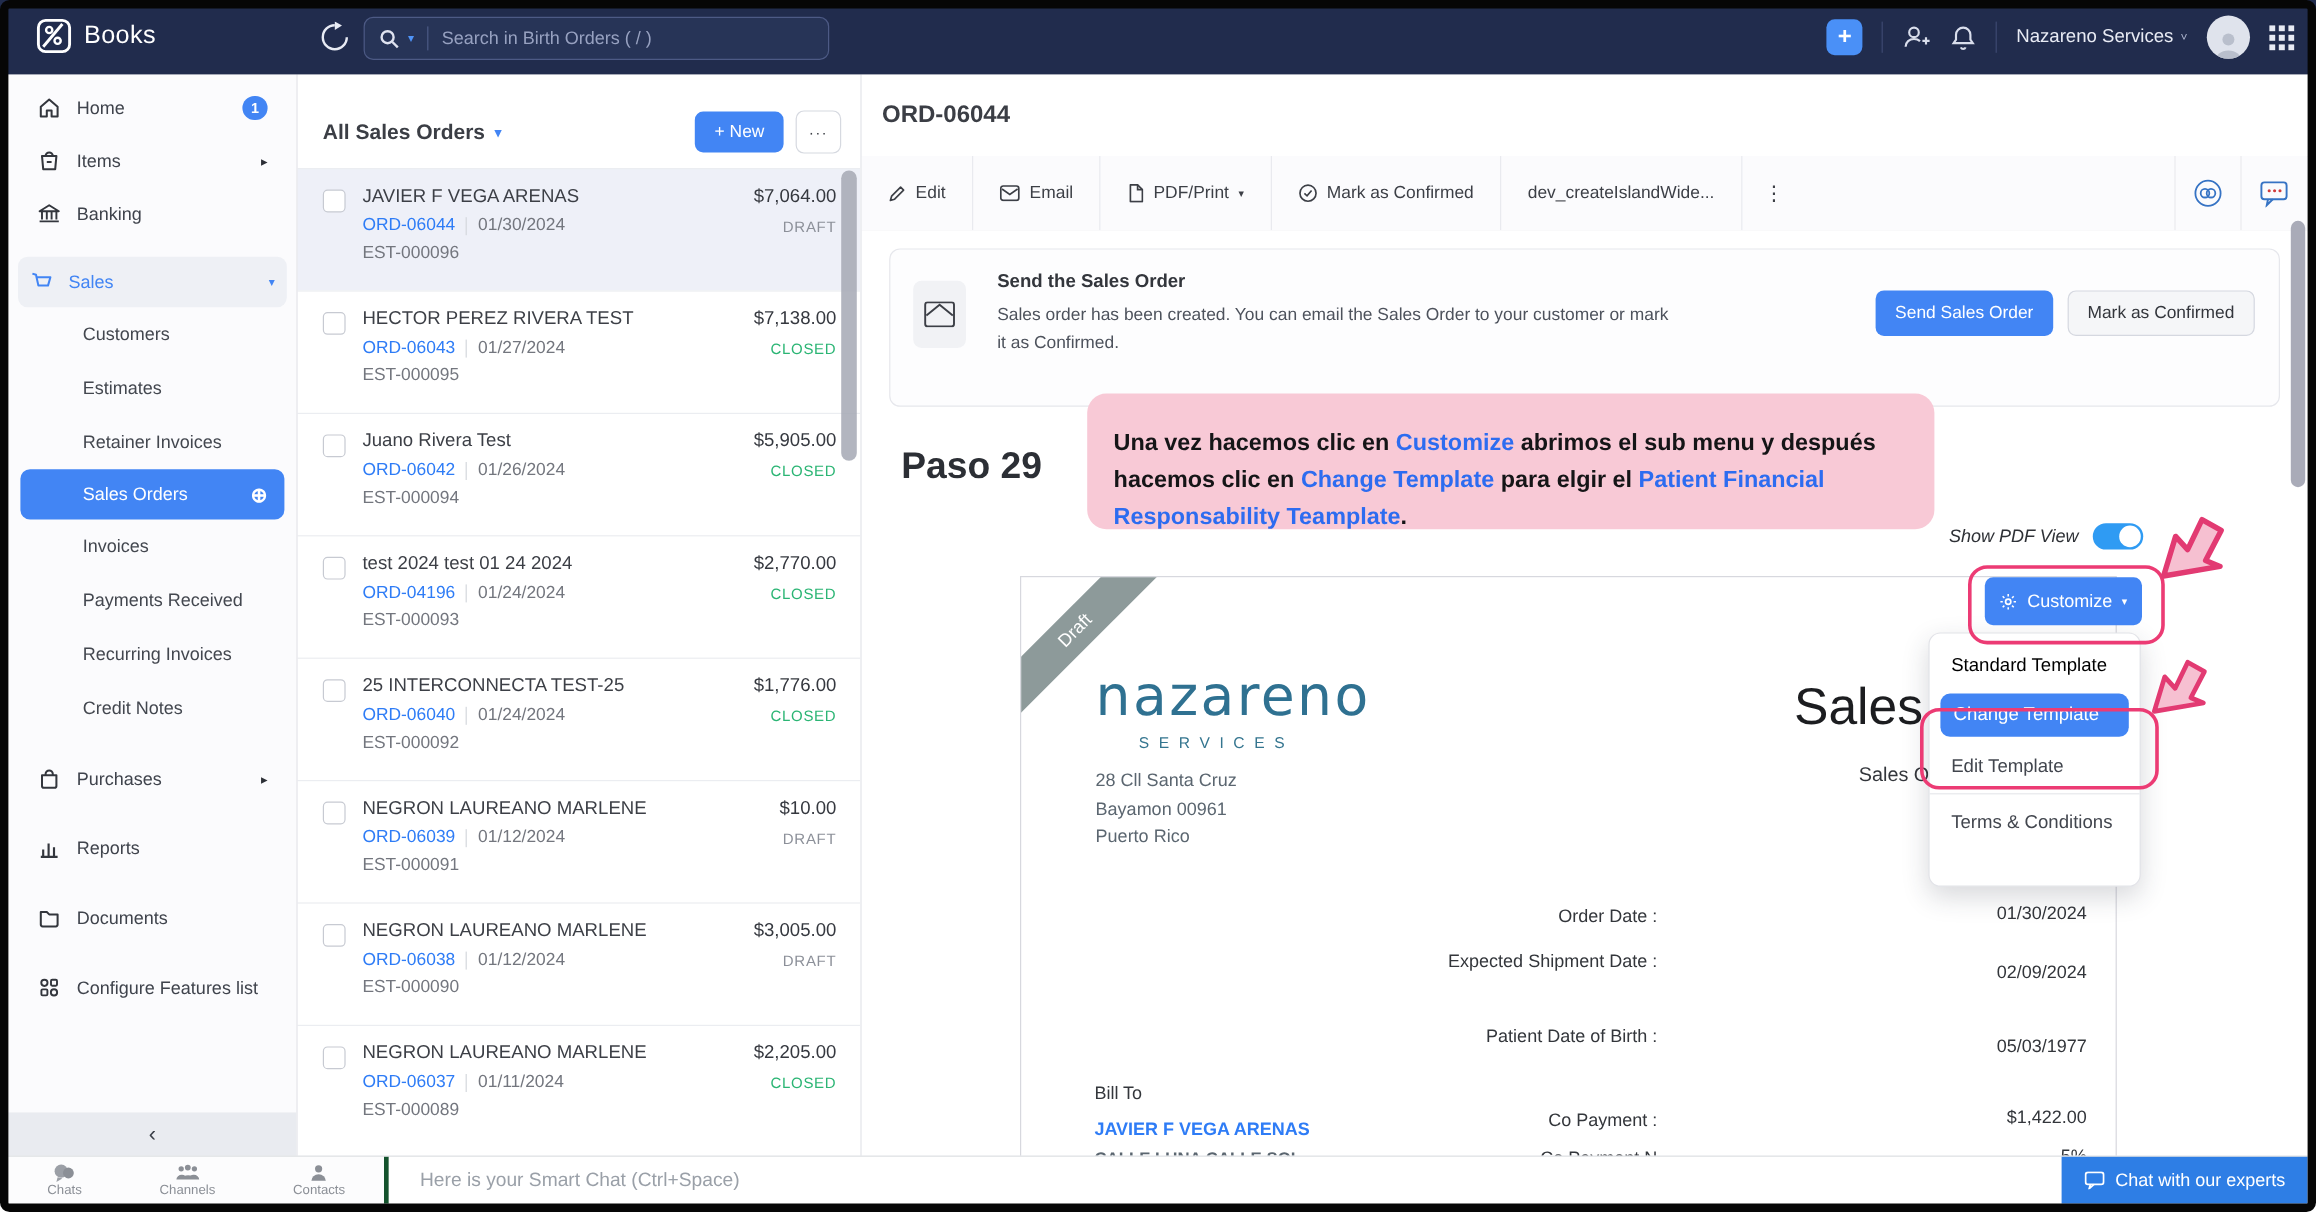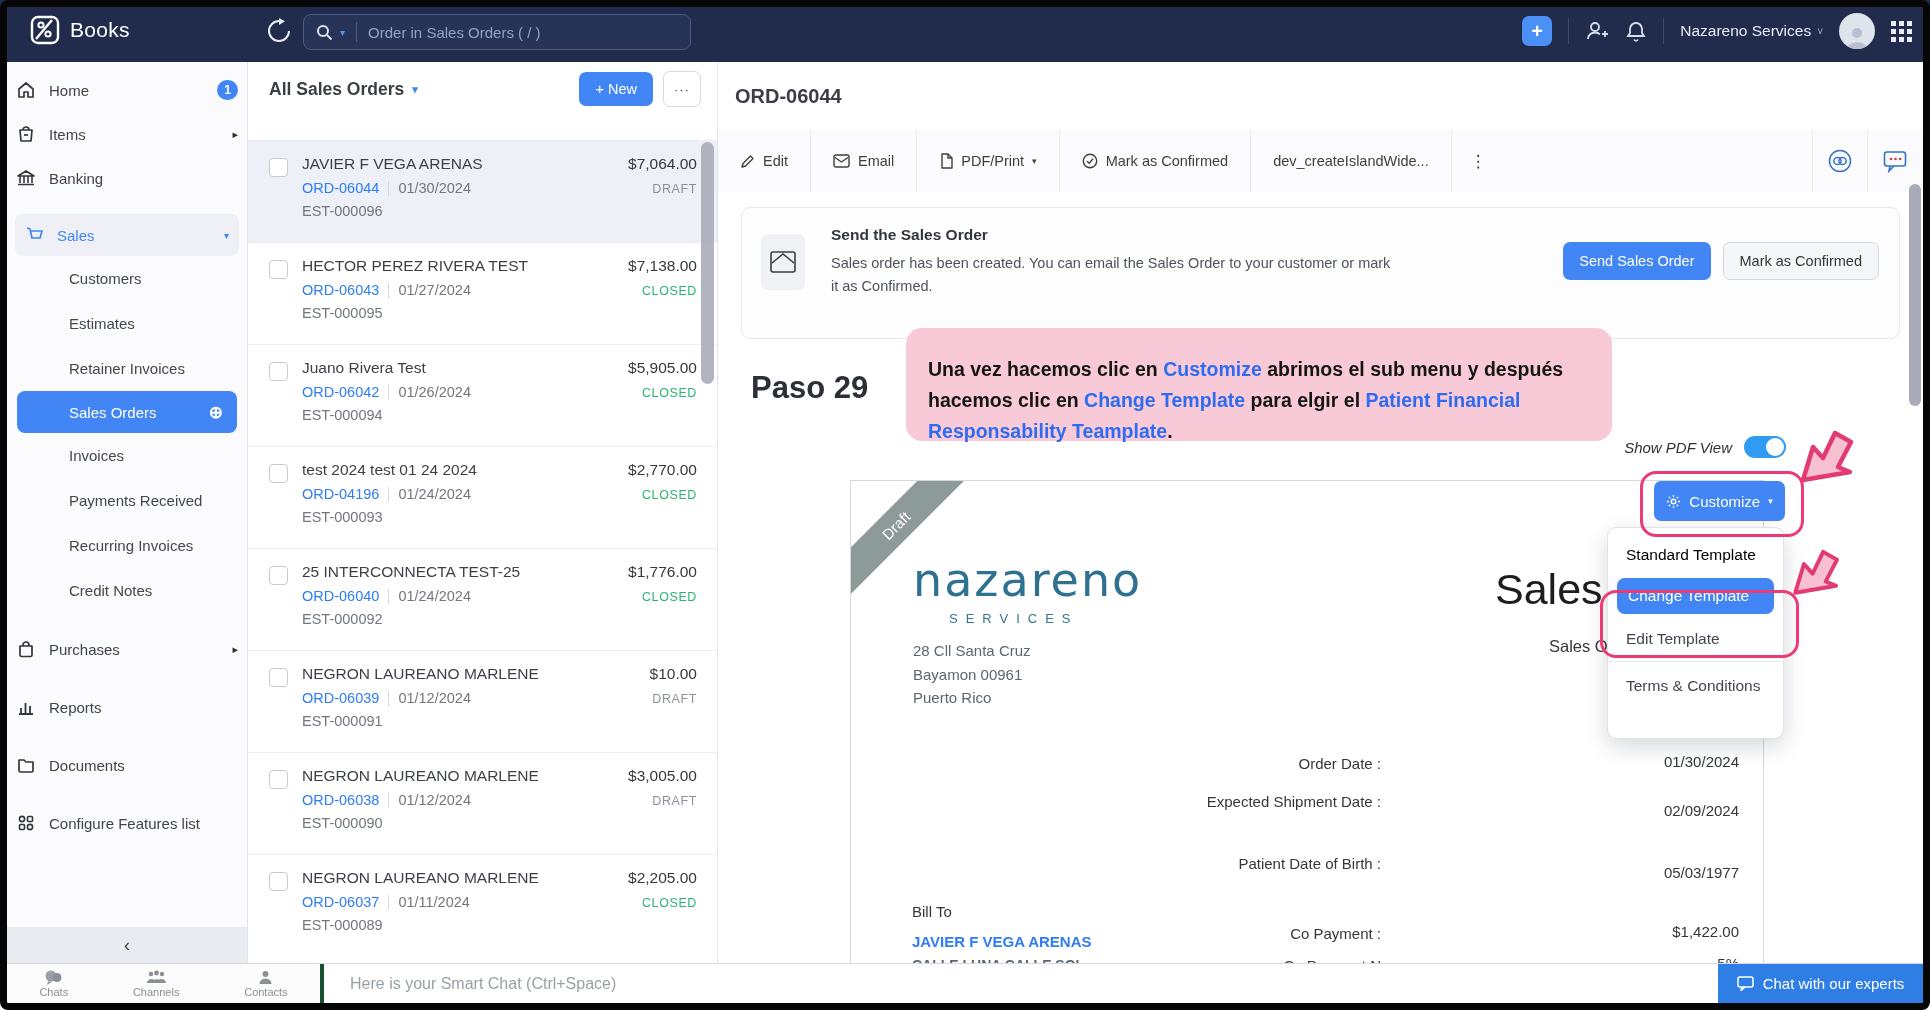--- a/index.html
+++ b/index.html
@@ -22,38 +22,38 @@
   .plusbtn{width:30px;height:30px;border-radius:7px;background:#4a90f7;color:#fff;font-size:20px;
     display:flex;align-items:center;justify-content:center;font-weight:bold;}
   .tb-div{width:1px;height:26px;background:#3d4970;}
   .orgname{color:#e8ebf4;font-size:15.5px;display:flex;align-items:center;gap:6px;}
   .orgname .c{font-size:10px;color:#aeb6cf;}
   .avatar{width:36px;height:36px;border-radius:50%;background:#dfe3ec;display:flex;align-items:flex-end;justify-content:center;overflow:hidden;}
 
   
   .sidebar{position:absolute;left:7px;top:62px;width:240px;bottom:46px;background:#fbfbfd;border-right:1px solid #e4e5ea;z-index:5;}
   .nav{padding-top:6px;}
-  .nav-item{display:flex;align-items:center;height:44px;padding:0 9px;gap:13px;font-size:15px;color:#3f434c;position:relative;}
+  .nav-item{display:flex;align-items:center;height:44px;padding:0 24px;gap:13px;font-size:15px;color:#3f434c;position:relative;}
   .nav-item .grow{flex:1;}
   .badge{background:#4285f4;color:#fff;border-radius:10px;font-size:12px;min-width:21px;height:20px;
     display:flex;align-items:center;justify-content:center;font-weight:bold;}
   .exp{color:#2c2f36;font-size:11px;}
   .gap{height:14px;}
   .nav-group{margin:0 8px;border-radius:8px;background:#eef0f5;color:#4285f4;height:42px;display:flex;align-items:center;padding:0 10px;gap:12px;font-size:15px;}
   .nav-group .grow{flex:1;}
   .nav-group .caret{font-size:10px;color:#4285f4;}
   .sub{display:flex;align-items:center;height:45px;padding-left:62px;padding-right:14px;font-size:15px;color:#43474f;}
   .sub.active{margin:0 10px;border-radius:8px;background:#4285f4;color:#fff;padding-left:52px;height:42px;}
   .sub.active .plus-circ{margin-left:auto;font-size:17px;font-weight:bold;color:#fff;}
   .collapse-strip{position:absolute;left:0;right:0;bottom:0;height:37px;background:#e9ebf0;
     display:flex;align-items:center;justify-content:center;font-size:18px;color:#3c4049;}
 
   
   .listpane{position:absolute;left:247px;top:62px;width:470px;bottom:46px;background:#fff;border-right:1px solid #e3e4e9;z-index:4;overflow:hidden;}
-  .list-head{display:flex;align-items:center;padding:9px 16px 16px 22px;gap:10px;}
+  .list-head{display:flex;align-items:center;padding:30px 16px 16px 22px;gap:10px;}
   .list-title{font-size:17.5px;font-weight:bold;color:#3b3e45;display:flex;gap:8px;align-items:center;}
   .list-title .caret{color:#4285f4;font-size:11px;}
   .newbtn{margin-left:auto;background:#4285f4;color:#fff;border-radius:7px;font-size:14.5px;padding:9px 16px;font-weight:500;}
   .morebtn{border:1px solid #d6d9e0;border-radius:7px;width:36px;height:34px;display:flex;align-items:center;justify-content:center;color:#3c3f46;font-size:13px;letter-spacing:1px;background:#fff;}
   .rows{position:absolute;left:0;right:0;top:78px;bottom:0;overflow:hidden;}
   .order-row{display:flex;padding:14px 20px 12px 22px;border-top:1px solid #ebedf1;gap:14px;height:102px;box-sizing:border-box;}
   .order-row.sel{background:#eef0f8;}
   .cb{width:17px;height:17px;border:1px solid #c7cad2;border-radius:4px;background:#fff;margin-top:3px;flex:none;}
   .order-main{flex:1;min-width:0;}
   .order-name{font-size:15.5px;color:#3c3f46;font-weight:500;margin-bottom:7px;white-space:nowrap;}
@@ -175,21 +175,21 @@
     </span>
     <div class="searchpill">
       <span>
         <svg width="17" height="17" viewBox="0 0 17 17">
             <circle cx="7" cy="7" r="5" fill="none" stroke="#dfe3f0" stroke-width="2"></circle>
             <path d="M11 11 L15.5 15.5" stroke="#dfe3f0" stroke-width="2"></path>
           </svg>
       </span>
       <span class="caret">▾</span>
       <span class="vd"></span>
-      <span class="ph">Order in Sales Orders ( / )</span>
+      <span class="ph">Search in Birth Orders ( / )</span>
     </div>
     <div class="tb-right">
       <div class="plusbtn">+</div>
       <div class="tb-div"></div>
       <span>
         <svg width="24" height="22" viewBox="0 0 24 22">
             <circle cx="10" cy="7" r="4" fill="none" stroke="#d9deec" stroke-width="1.8"></circle>
             <path d="M3 19 c0-4 3.2-6.5 7-6.5 2 0 3.8.7 5 1.8" fill="none" stroke="#d9deec" stroke-width="1.8"></path>
             <path d="M17 14 h6 M20 11 v6" stroke="#d9deec" stroke-width="1.8"></path>
           </svg>

